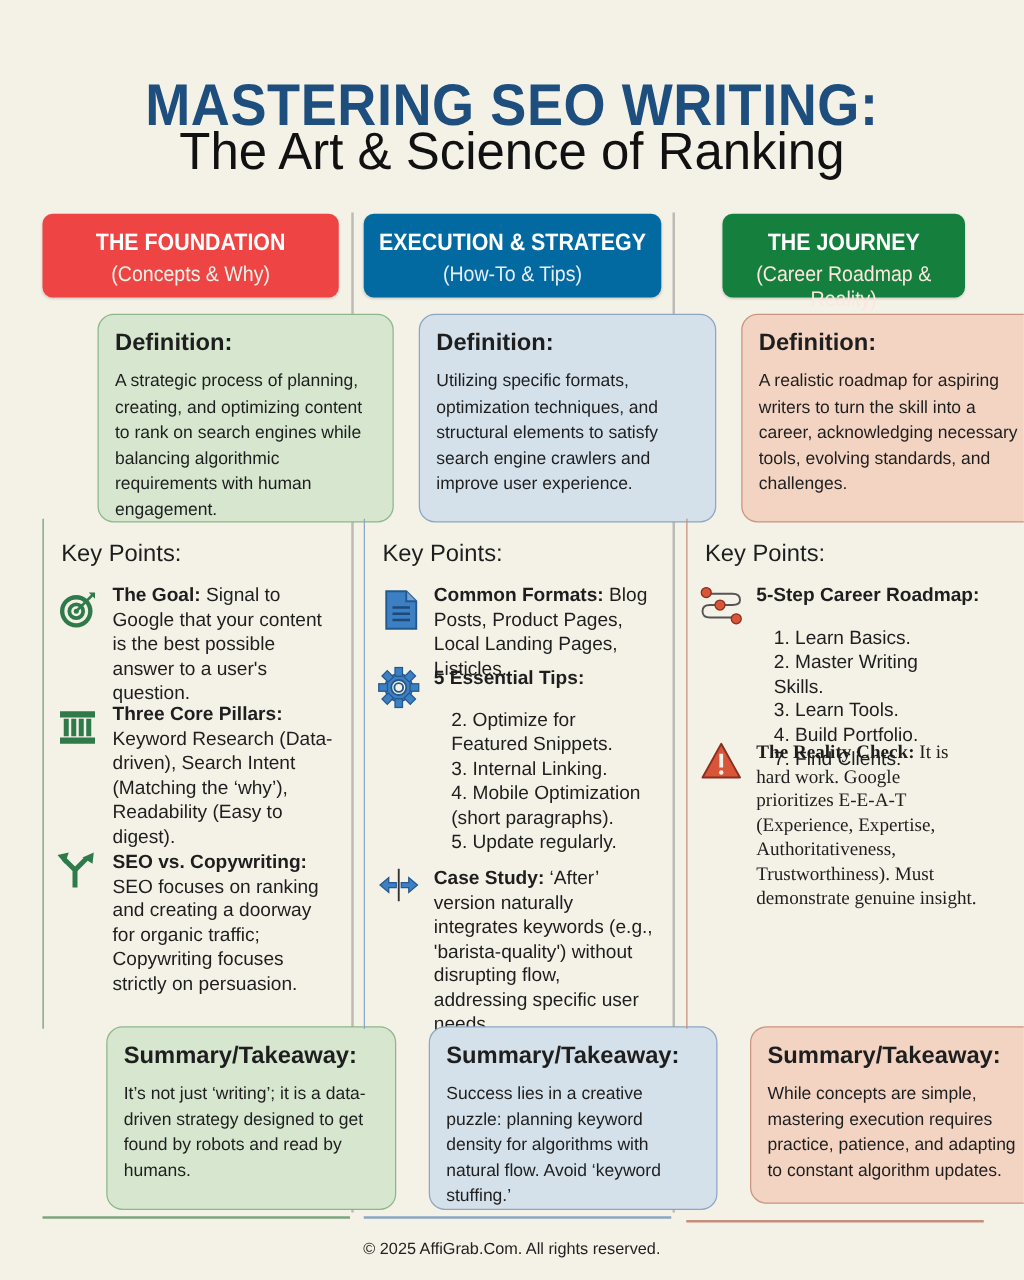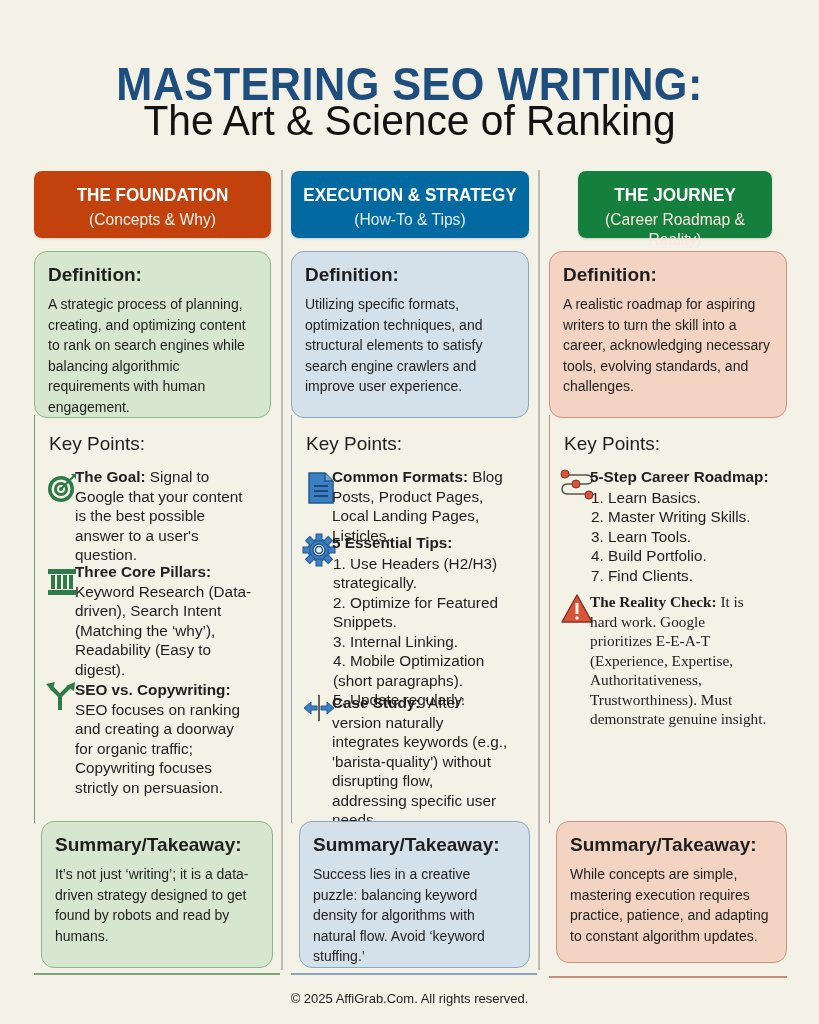--- a/index.html
+++ b/index.html
@@ -25,49 +25,49 @@
   .col { position:absolute; top:0; }
   .header {
     position:absolute; top:171px; height:67px; border-radius:8px;
     color:#fff; text-align:center;
     box-shadow:0 1px 2px rgba(0,0,0,0.15);
   }
   .header .h-title { display:block; font-size:19px; font-weight:bold; margin-top:13px; transform:scaleX(0.9); }
   .header .h-sub { display:block; font-size:17px; margin-top:4px; transform:scaleX(0.92); }
   .box {
     position:absolute; border-radius:13px; border:1.5px solid;
-    padding:12px 12px 0 13px; box-sizing:border-box;
+    padding:12px 12px 0 13px; box-sizing:border-box;margin-left:44px;
   }
   .box .b-title { display:block; font-size:19px; font-weight:bold; margin-bottom:8px; }
   .box .b-text { display:block; font-size:14px; line-height:20.5px; }
   .keys {
     position:absolute; top:415px; height:408px; border-left:1.5px solid;
     box-sizing:border-box;
   }
   .keys .k-title { position:absolute; left:14px; top:18px; font-size:19px; font-weight:normal; }
   .kp { position:absolute; left:0; }
   .kp .icon { position:absolute; left:10px; width:34px; height:34px; }
-  .kp .kp-body { position:absolute; left:40px; font-size:15.3px; line-height:19.5px; }
+  .kp .kp-body { position:absolute; left:55px; font-size:15.3px; line-height:19.5px; }
   .kp .kp-body b { font-weight:bold; }
-  .kp ol { margin:1px; padding:0; list-style:none; }
+  .kp ol { margin:14px; padding:0; list-style:none; }
   .kp ol li { padding-left:0; }
   .frame-bottom { position:absolute; height:1.5px; top:973px; }
   .footer { position:absolute; top:991px; left:0; right:0; text-align:center; font-size:13px; color:#222; }
 </style>
 </head>
 <body>
 
 <div class="title-main">MASTERING SEO WRITING:</div>
 <div class="title-sub">The Art &amp; Science of Ranking</div>
 
 <div class="divider" style="left:281px;"></div>
 <div class="divider" style="left:538px;"></div>
 
 <div class="col">
-  <div class="header" style="left:34px;width:237px;background:#c2410c;">
+  <div class="header" style="left:34px;width:237px;background:#ef4444;">
     <span class="h-title">THE FOUNDATION</span>
     <span class="h-sub" style="color:#e8f4ea;">(Concepts &amp; Why)</span>
   </div>
   <div class="box" style="left:34px;top:251px;width:237px;height:167px;background:#d6e6cf;border-color:#8bb88a;">
     <span class="b-title">Definition:</span>
     <span class="b-text">A strategic process of planning, creating, and optimizing content to rank on search engines while balancing algorithmic requirements with human engagement.</span>
   </div>
   <div class="keys" style="left:34px;width:237px;border-color:#6d9d72;">
     <span class="k-title">Key Points:</span>
     <div class="kp" style="top:52px;width:237px;">
@@ -151,42 +151,41 @@
           <rect x="14" y="26" width="6" height="7" transform="rotate(45 17 17)"></rect>
           <rect x="1" y="14" width="7" height="6" transform="rotate(45 17 17)"></rect>
           <rect x="26" y="14" width="7" height="6" transform="rotate(45 17 17)"></rect>
         </g>
         <circle cx="17" cy="17" r="6" fill="#f4f1e7" stroke="#23588d" stroke-width="1.5"></circle>
         <circle cx="17" cy="17" r="3.5" fill="none" stroke="#23588d" stroke-width="1.5"></circle>
       </svg>
       <div class="kp-body" style="width:180px;">
         <b>5 Essential Tips:</b>
         <ol>
-          <li>1. Use Headers (H2/H3) strategically.</li>
           <li>2. Optimize for Featured Snippets.</li>
           <li>3. Internal Linking.</li>
           <li>4. Mobile Optimization (short paragraphs).</li>
           <li>5. Update regularly.</li>
         </ol>
       </div>
     </div>
     <div class="kp" style="top:278px;width:238px;">
       <svg class="icon" viewBox="0 0 34 34" style="top:-2px;">
         <line x1="17" y1="4" x2="17" y2="30" stroke="#333" stroke-width="1.5"></line>
         <path d="M2 17 L9 11 L9 15 L15 15 L15 19 L9 19 L9 23 Z" fill="#3d7fc3" stroke="#23588d" stroke-width="1"></path>
         <path d="M32 17 L25 11 L25 15 L19 15 L19 19 L25 19 L25 23 Z" fill="#3d7fc3" stroke="#23588d" stroke-width="1"></path>
       </svg>
       <div class="kp-body" style="width:180px;">
         <b>Case Study:</b><span> ‘After’ version naturally integrates keywords (e.g., 'barista-quality') without disrupting flow, addressing specific user needs.</span>
       </div>
     </div>
   </div>
   <div class="box" style="left:299px;top:821px;width:231px;height:147px;background:#d4e0ea;border-color:#8ba7c1;">
     <span class="b-title">Summary/Takeaway:</span>
-    <span class="b-text">Success lies in a creative puzzle: balancing keyword density for algorithms with natural flow. Avoid ‘keyword stuffing.’</span>
+    <span class="b-text">Success lies in a creative puzzle: planning keyword density for algorithms with natural flow. Avoid ‘keyword stuffing.’</span>
   </div>
   <div class="frame-bottom" style="left:291px;width:246px;background:#8ba7c1;"></div>
 </div>
 
 <div class="col">
   <div class="header" style="left:578px;width:194px;background:#15803d;">
     <span class="h-title">THE JOURNEY</span>
     <span class="h-sub" style="color:#fbe7df;">(Career Roadmap &amp; Reality)</span>
   </div>
   <div class="box" style="left:549px;top:251px;width:238px;height:167px;background:#f3d4c3;border-color:#c99480;">

